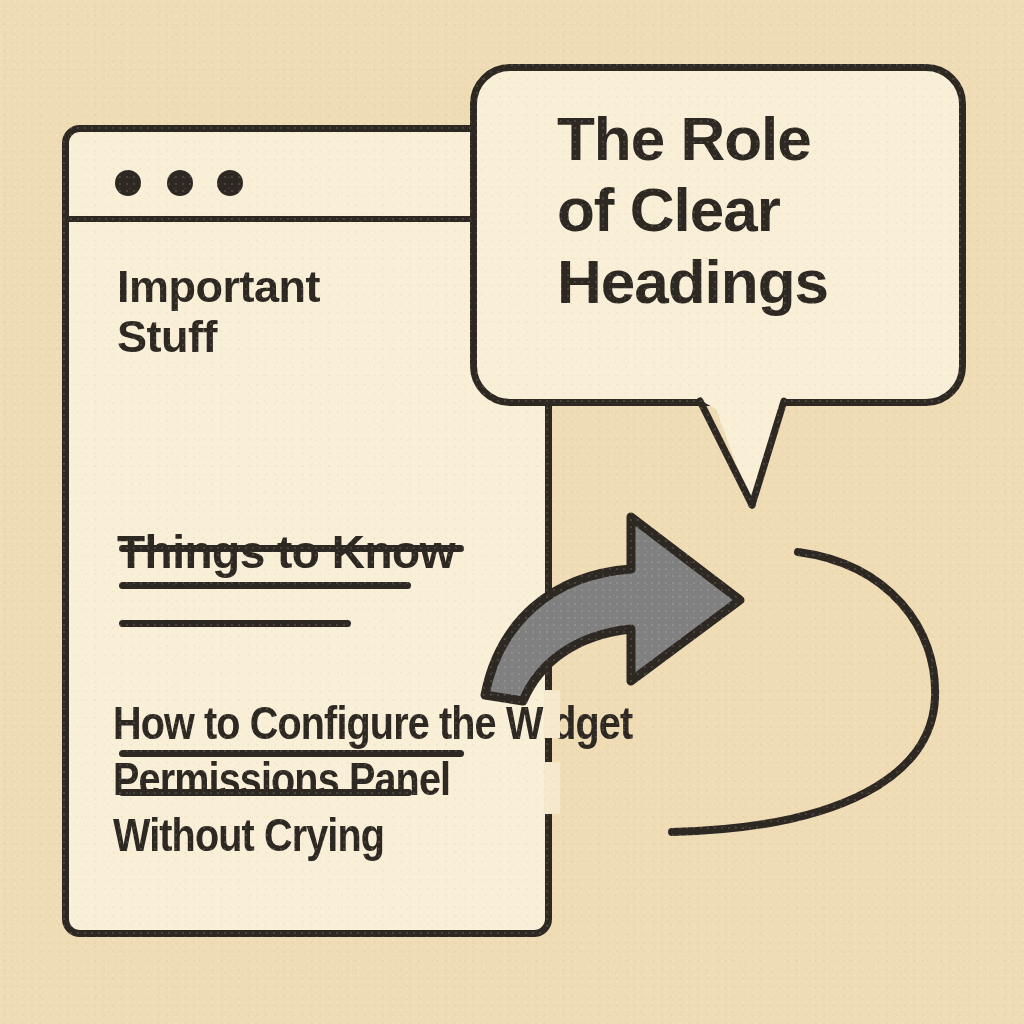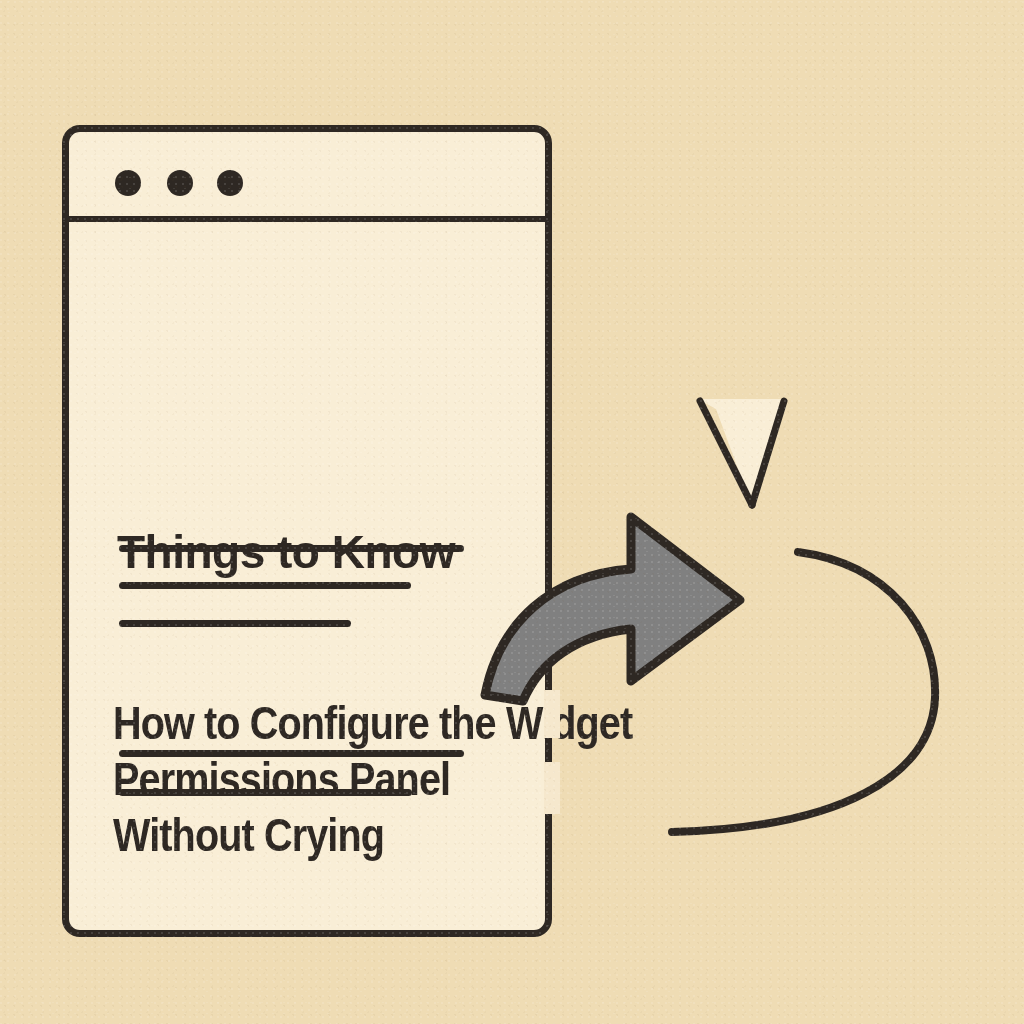--- a/index.html
+++ b/index.html
@@ -180,20 +180,22 @@
   <div id="window-frame">
 
     <div id="titlebar">
       <span class="dot d1"></span>
       <span class="dot d2"></span>
       <span class="dot d3"></span>
     </div>
 
     <div id="window-content">
 
+      <div class="doc-heading" id="heading-important">Important
+Stuff</div>
       <div class="text-line" style="top:323px;width:345px"></div>
       <div class="text-line" style="top:360px;width:292px"></div>
       <div class="text-line" style="top:398px;width:232px"></div>
 
       <div class="doc-heading" id="heading-things">Things to Know</div>
       <div class="text-line" style="top:528px;width:345px"></div>
       <div class="text-line" style="top:567px;width:293px"></div>
 
       <div class="doc-heading" id="heading-howto">How to Configure the Widget
 Permissions Panel
@@ -203,20 +205,25 @@
 
   <div class="border-gap" style="left:544px;top:690px;height:48px;"></div>
   <div class="border-gap" style="left:544px;top:762px;height:52px;"></div>
 
   <svg id="bubble-tail" viewBox="0 0 120 120">
     <path d="M 8 4 L 96 4 L 96 12 L 62 112 L 26 14 Z" fill="#f9eed6" stroke="none"></path>
     <path d="M 10 6 L 62 110" fill="none" stroke="#2e2823" stroke-width="7" stroke-linecap="round" stroke-linejoin="round"></path>
     <path d="M 94 6 L 62 110" fill="none" stroke="#2e2823" stroke-width="7" stroke-linecap="round" stroke-linejoin="round"></path>
   </svg>
 
+  <div id="speech-bubble">
+    <div id="bubble-text">The Role
+of Clear
+Headings</div>
+  </div>
 
   <svg id="swoosh-svg" viewBox="0 0 345 340">
     <path d="M 178 32 C 268 44 318 108 315 178 C 312 256 220 308 52 312" fill="none" stroke="#2e2823" stroke-width="8" stroke-linecap="round"></path>
   </svg>
 
   <svg id="arrow-svg" viewBox="0 0 300 220">
     <path d="M 30 200
              C 44 128 96 80 176 74
              L 176 22
              L 285 105

